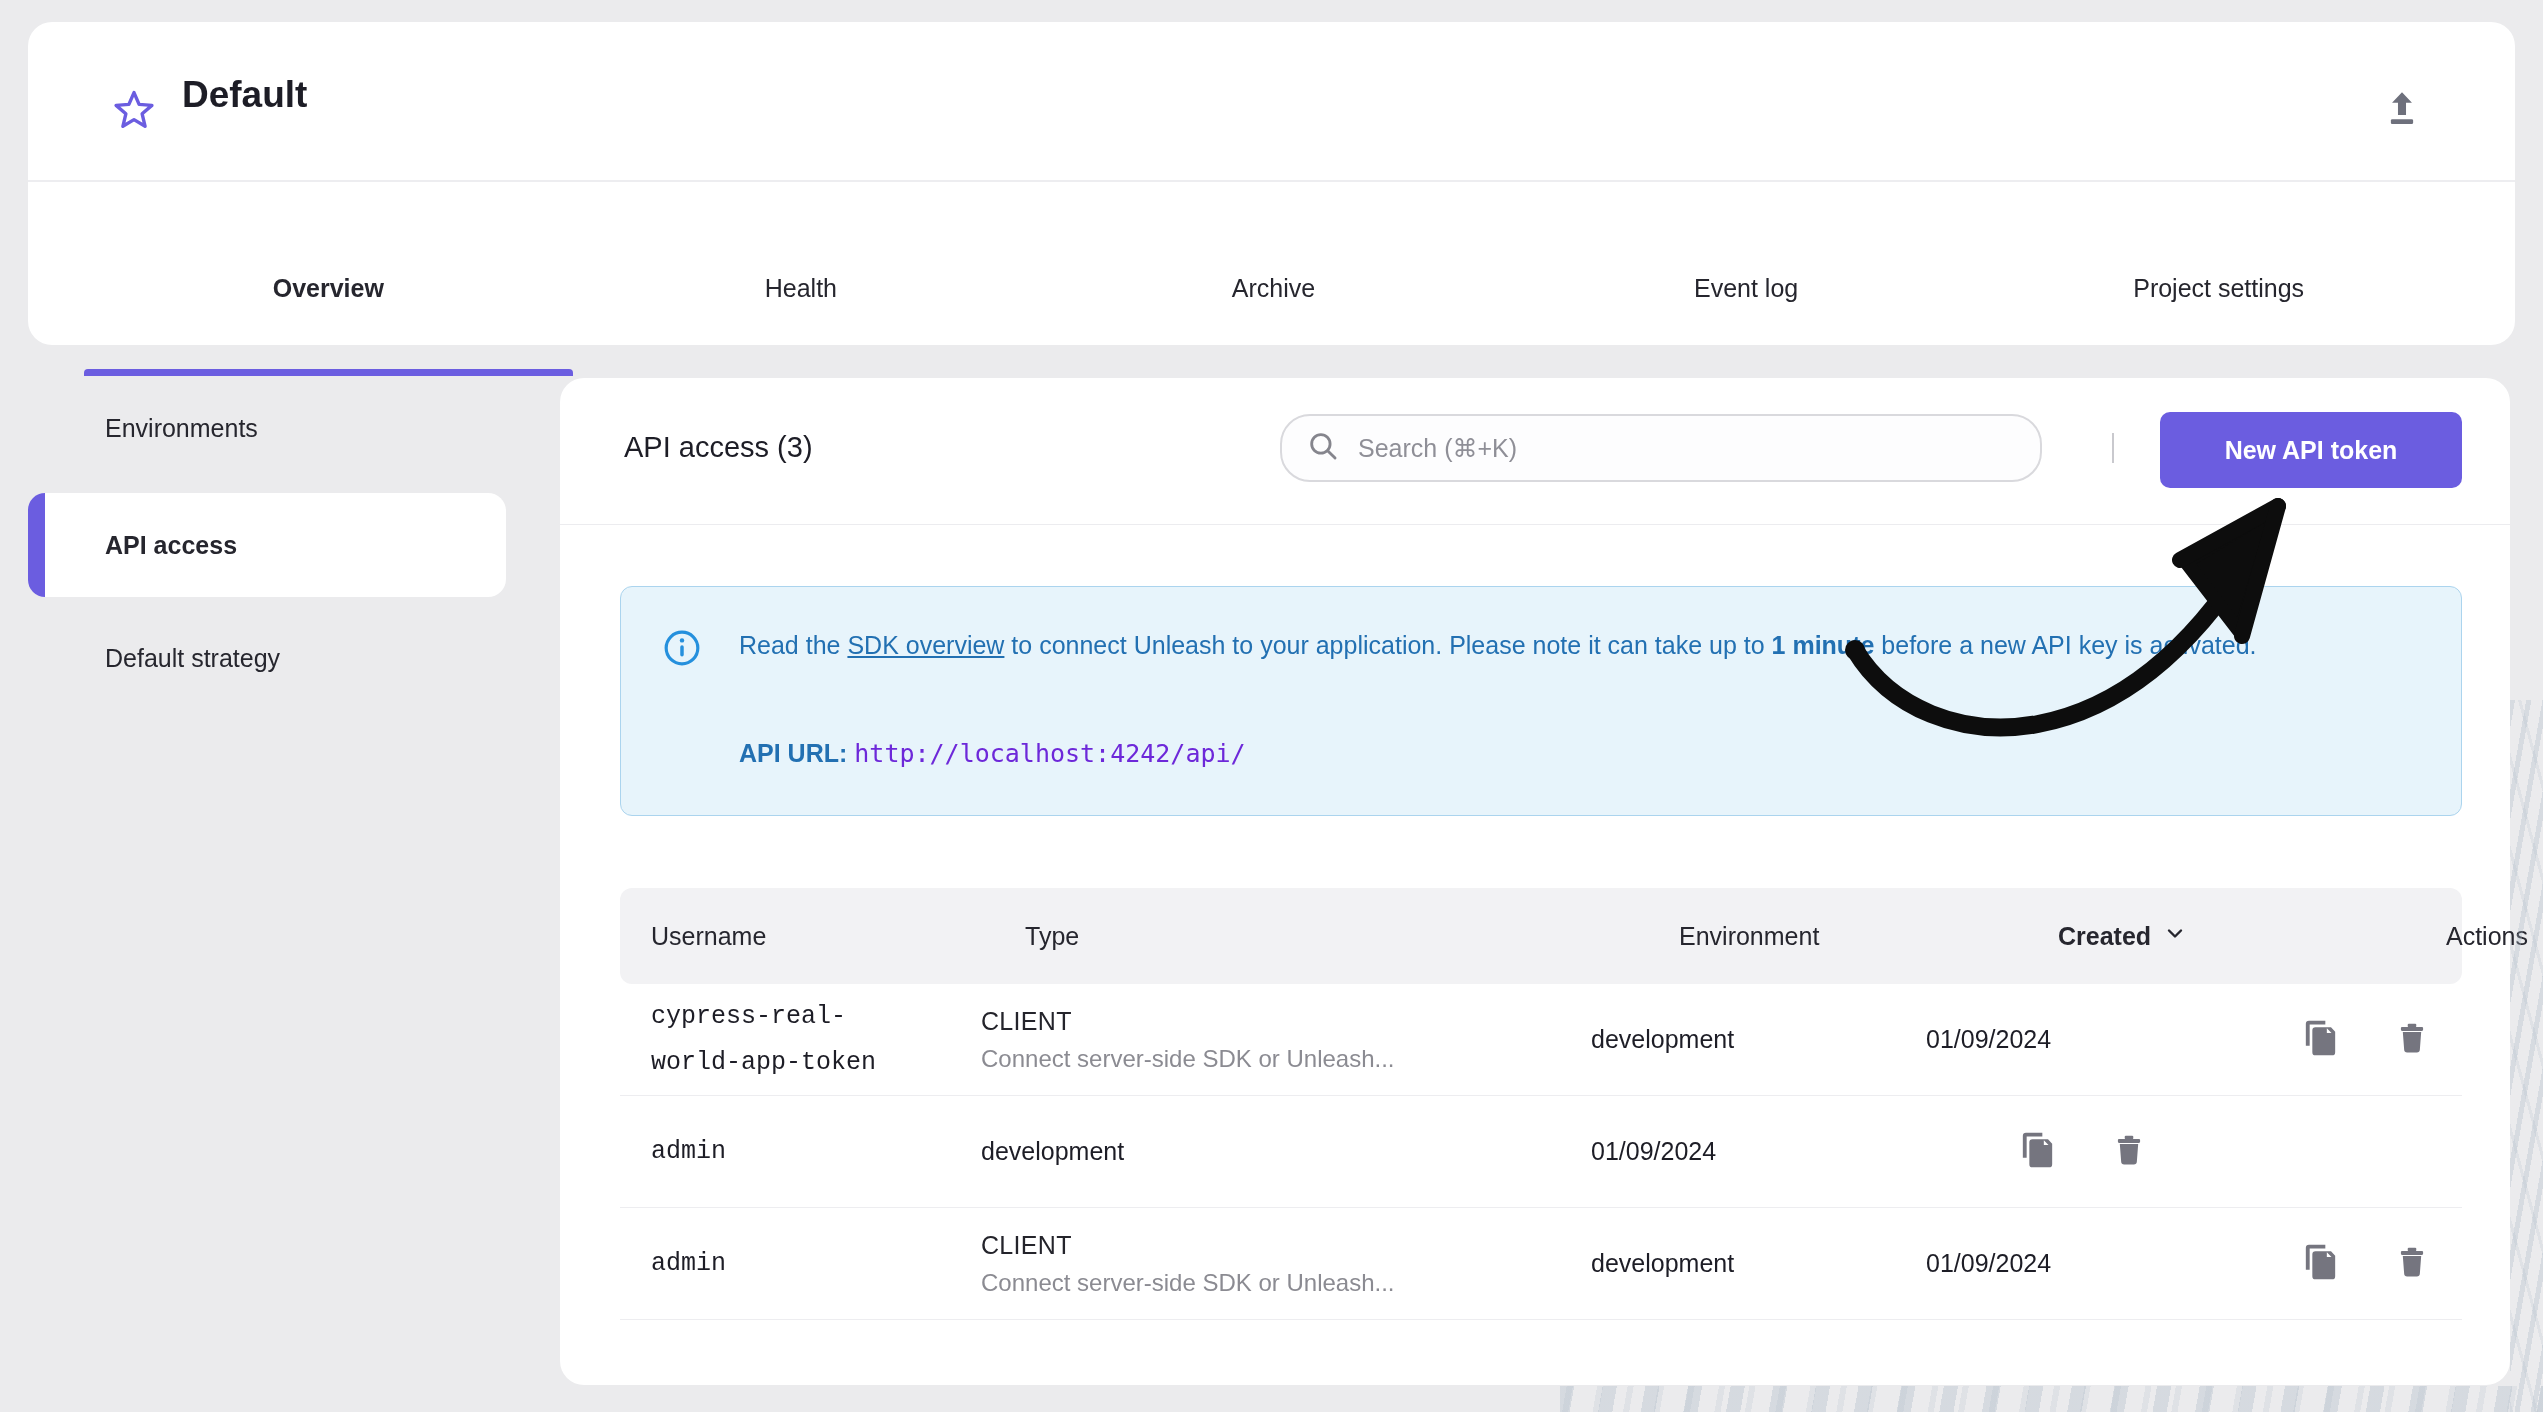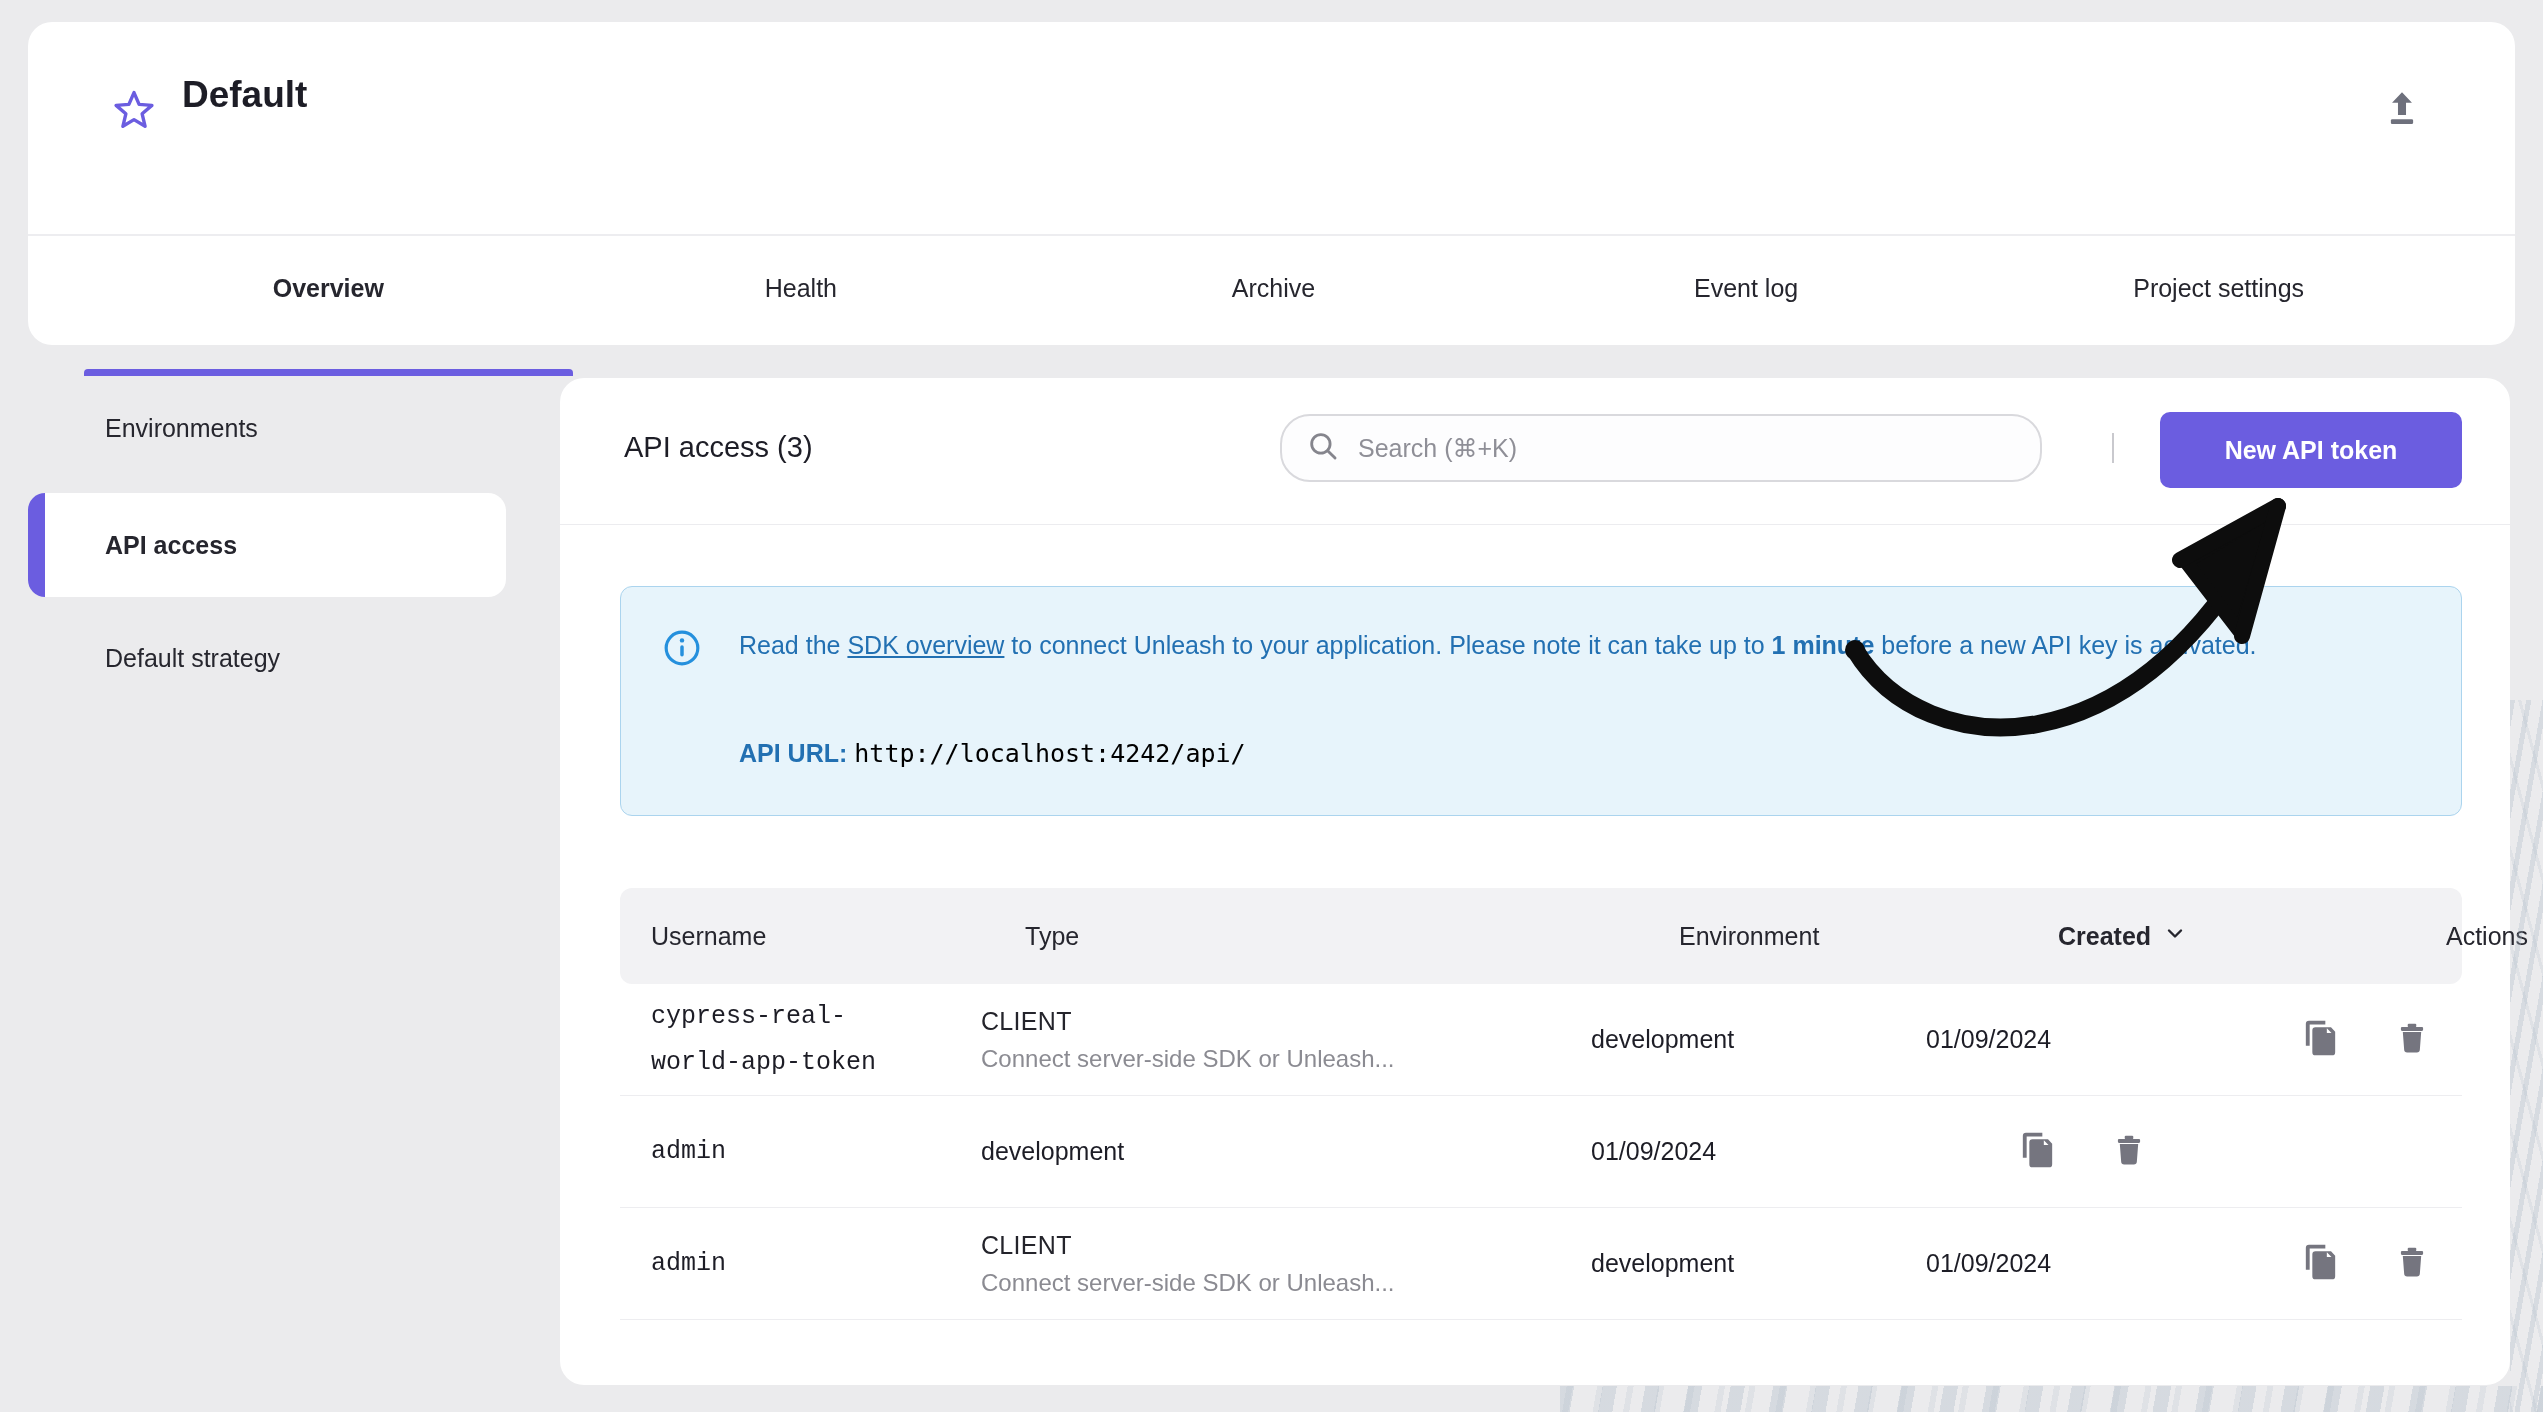--- a/index.html
+++ b/index.html
@@ -6,21 +6,21 @@
   html,body { background:#ebebed; }
   #screen {
     position:relative; width:2543px; height:1412px; overflow:hidden;
     background:#ebebed; font-family:"Liberation Sans", sans-serif; color:#1d1d26;
   }
   
   .header-card {
     position:absolute; left:28px; top:22px; width:2487px; height:323px;
     background:#ffffff; border-radius:24px;
   }
-  .title-row { position:relative; height:214px; border-bottom:2px solid #ededf0; }
+  .title-row { position:relative; height:160px; border-bottom:2px solid #ededf0; }
   .fav-btn { position:absolute; left:80px; top:64px; width:52px; height:52px;
     display:flex; align-items:center; justify-content:center; cursor:pointer; background:none; border:none; }
   .project-title { position:absolute; left:154px; top:52px; font-size:37px; font-weight:bold; color:#1d1d26; }
   .upload-btn { position:absolute; right:86px; top:62px; width:54px; height:54px;
     display:flex; align-items:center; justify-content:center; cursor:pointer; background:none; border:none; }
   .tabs { position:absolute; left:64px; right:60px; top:178px; height:176px; display:flex; }
   .tab { flex:1; position:relative; display:flex; align-items:center; justify-content:center;
     font-size:25px; color:#26262e; cursor:pointer; background:none; border:none;
     font-family:"Liberation Sans", sans-serif; }
   .tab.active { font-weight:bold; }
@@ -53,21 +53,21 @@
   
   .alert { position:absolute; left:60px; top:208px; width:1842px; height:230px;
     background:#e7f4fb; border:1px solid #abd4ee; border-radius:12px; }
   .alert-icon { position:absolute; left:42px; top:42px; }
   .alert-text { position:absolute; left:118px; top:38px; width:1680px;
     font-size:25px; line-height:41px; color:#2270b2; }
   .alert-link { text-decoration:underline; color:#2270b2; cursor:pointer; }
   .alert-bold { font-weight:bold; }
   .api-url-row { position:absolute; left:118px; top:152px; font-size:25px; color:#2270b2; }
   .api-url-label { font-weight:bold; }
-  .api-url-value { font-family:"DejaVu Sans Mono", monospace; font-size:25px; color:#000000; }
+  .api-url-value { font-family:"DejaVu Sans Mono", monospace; font-size:25px; color:#6d28d9; }
   
   .table { position:absolute; left:60px; top:510px; width:1842px; }
   .t-head { display:grid; grid-template-columns:330px 610px 335px 375px 1fr;
     height:96px; align-items:center; background:#f2f2f4; border-radius:12px; font-size:25px; color:#26262e;gap:44px; }
   .t-head > div { padding-left:31px; }
   .th-created { font-weight:bold; display:flex; align-items:center; gap:12px; cursor:pointer; }
   .th-actions { display:flex; justify-content:center; padding-left:0 !important; }
   .t-row { display:grid; grid-template-columns:330px 610px 335px 375px 1fr;
     height:112px; align-items:center; border-bottom:1px solid #ededf0; font-size:25px; }
   .t-row > div { padding-left:31px; }

